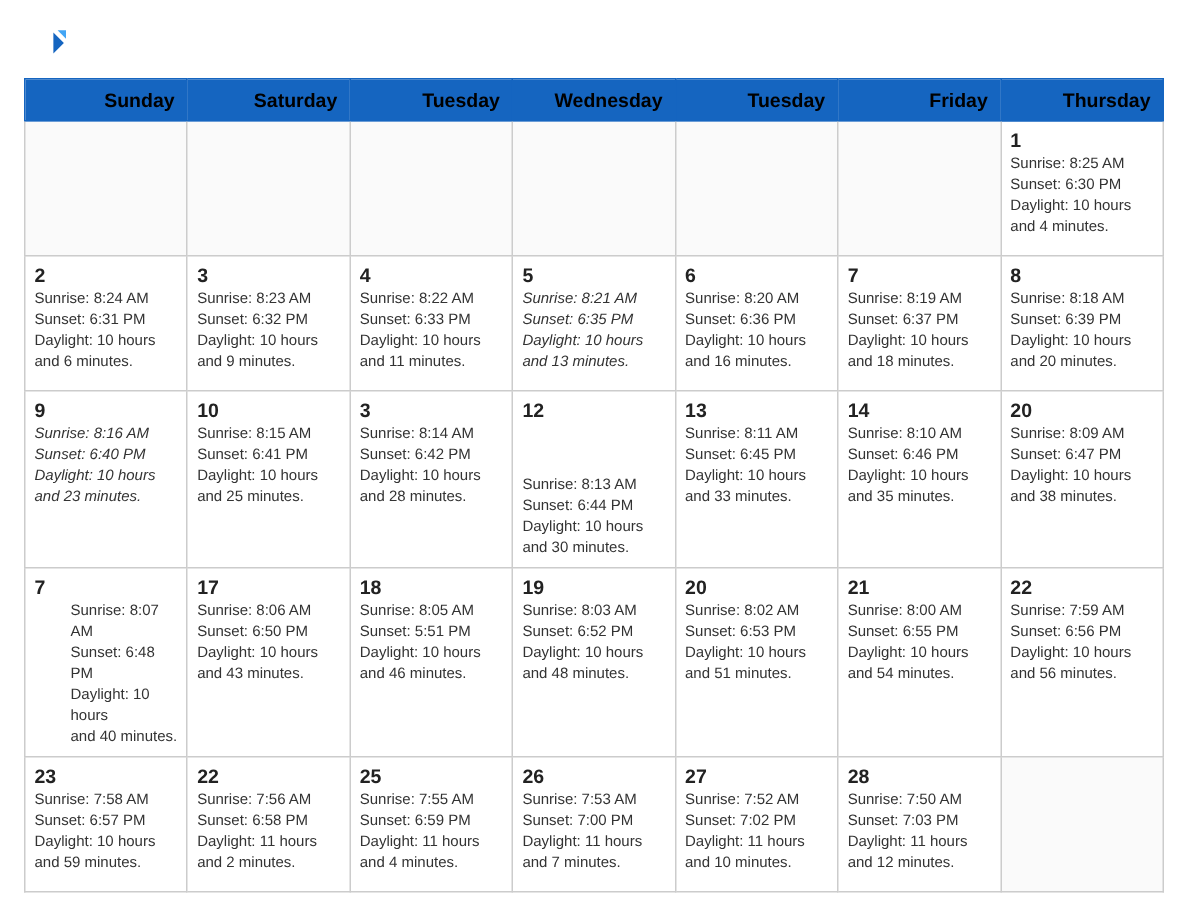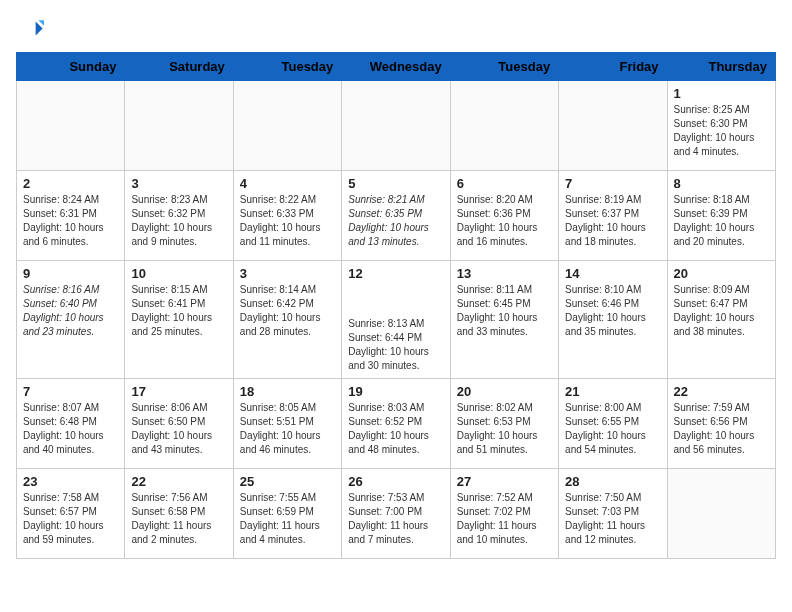--- a/index.html
+++ b/index.html
@@ -230,21 +230,21 @@
           <span class="day-number">20</span>
           <div class="day-info" style="white-space: pre-line;">Sunrise: 8:09 AM
 Sunset: 6:47 PM
 Daylight: 10 hours
 and 38 minutes.</div>
         </td>
       </tr>
       <tr>
         <td>
           <span class="day-number">7</span>
-          <div class="day-info" style="white-space: pre-line;">Sunrise: 8:07 AM
+          <div class="day-info" style="white-space: pre-line; margin-left: 24px;">Sunrise: 8:07 AM
 Sunset: 6:48 PM
 Daylight: 10 hours
 and 40 minutes.</div>
         </td>
         <td>
           <span class="day-number">17</span>
           <div class="day-info" style="white-space: pre-line;">Sunrise: 8:06 AM
 Sunset: 6:50 PM
 Daylight: 10 hours
 and 43 minutes.</div>

